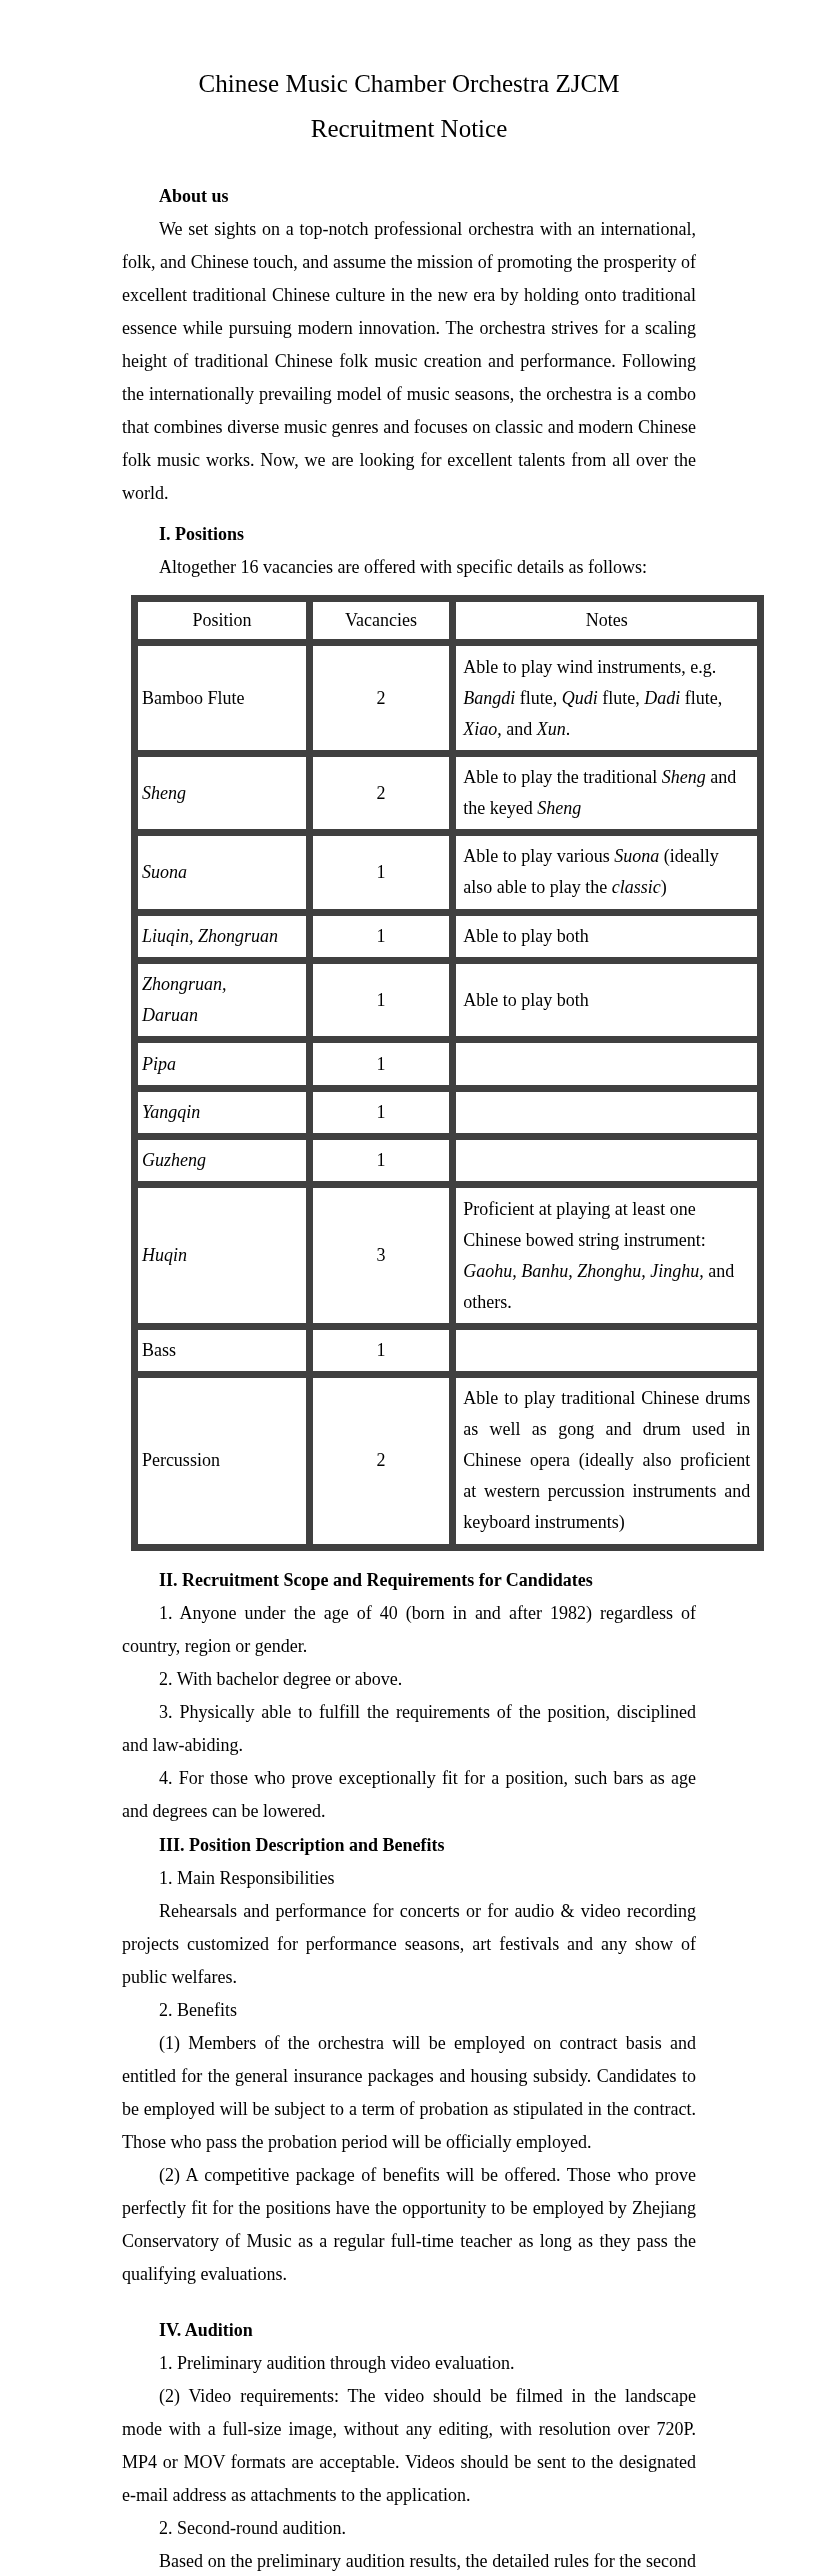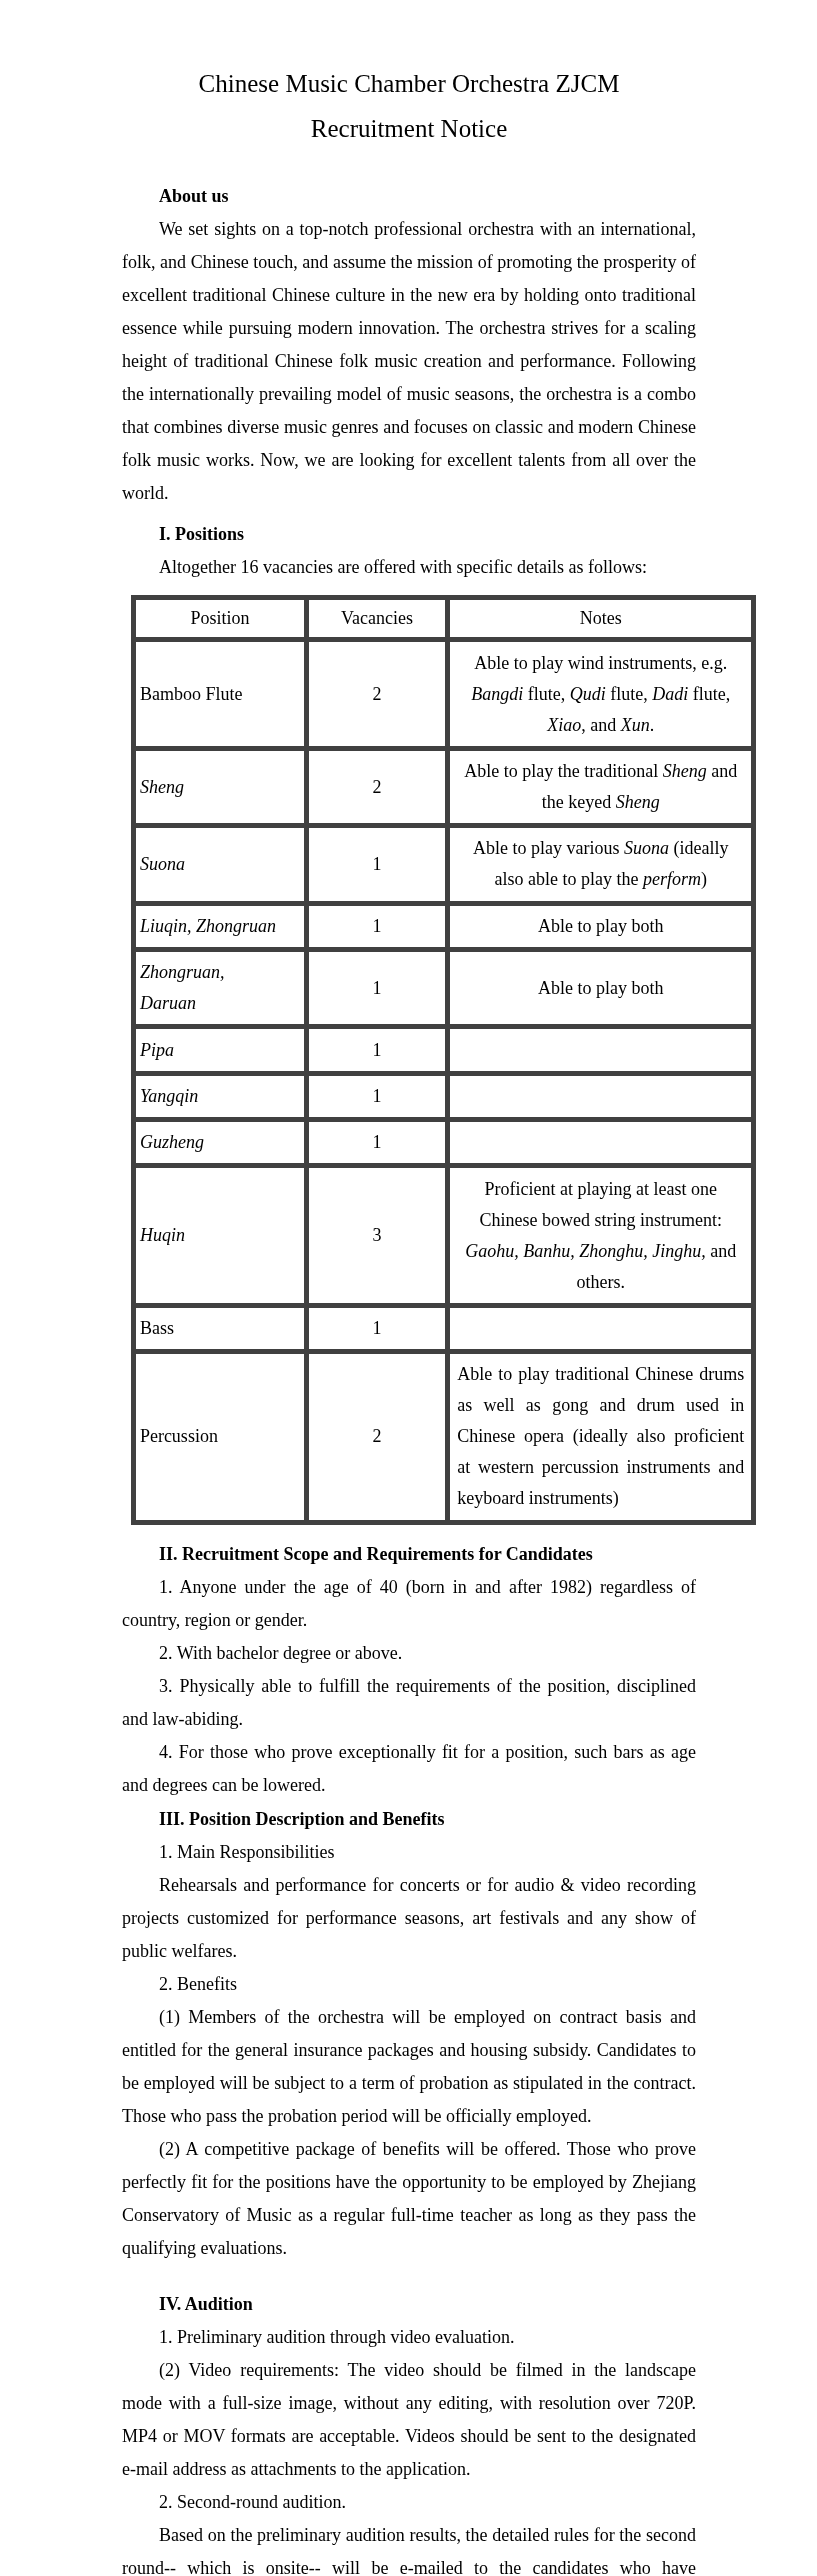--- a/index.html
+++ b/index.html
@@ -20,30 +20,30 @@
   .mt-about{margin-top:29px;}
   .mt-pos{margin-top:8px;font-family:Liberation Serif, serif;}
   .mt-ii{margin-top:8.2px;}
   .mt-iii{margin-top:1px;}
   .mt-big{margin-top:23px;}
   .postable{
     border-collapse:collapse;table-layout:fixed;
     width:581px;margin:11.3px 0 13.4px 8.8px;
   }
   .postable th,.postable td{
-    border:5px solid #404040;vertical-align:middle;
+    border:7px solid #404040;vertical-align:middle;
   }
   .postable th{
     font-weight:normal;text-align:center;
     padding:3.1px 4.1px;line-height:31px;
   }
   .c-pos{width:160px;text-align:left;padding:5.2px 4.1px;line-height:31px;}
   .c-vac{width:128px;text-align:center;padding:5.2px 4.1px;line-height:31px;}
   .c-notes{width:293px;padding:5.2px 7.2px;line-height:31px;}
-  .cent{text-align:center;}
+  .cent{}
   .just{text-align:justify;}
 </style>
 </head>
 <body>
 
 <div class="page">
 
   <p class="title">Chinese Music Chamber Orchestra ZJCM</p>
   <p class="title">Recruitment Notice</p>
 
@@ -68,21 +68,21 @@
           <td class="c-notes cent"><span>Able to play wind instruments, e.g. </span><i>Bangdi</i><span> flute, </span><i>Qudi</i><span> flute, </span><i>Dadi</i><span> flute, </span><i>Xiao</i><span>, and </span><i>Xun</i><span>.</span></td>
         </tr>
         <tr>
           <td class="c-pos"><i>Sheng</i></td>
           <td class="c-vac">2</td>
           <td class="c-notes cent"><span>Able to play the traditional </span><i>Sheng</i><span> and the keyed </span><i>Sheng</i></td>
         </tr>
         <tr>
           <td class="c-pos"><i>Suona</i></td>
           <td class="c-vac">1</td>
-          <td class="c-notes cent"><span>Able to play various </span><i>Suona</i><span> (ideally also able to play the </span><i>perform</i><span>)</span></td>
+          <td class="c-notes cent"><span>Able to play various </span><i>Suona</i><span> (ideally also able to play the </span><i>classic</i><span>)</span></td>
         </tr>
         <tr>
           <td class="c-pos"><i>Liuqin, Zhongruan</i></td>
           <td class="c-vac">1</td>
           <td class="c-notes cent"><span>Able to play both</span></td>
         </tr>
         <tr>
           <td class="c-pos"><i>Zhongruan,</i><br><i>Daruan</i></td>
           <td class="c-vac">1</td>
           <td class="c-notes cent"><span>Able to play both</span></td>

